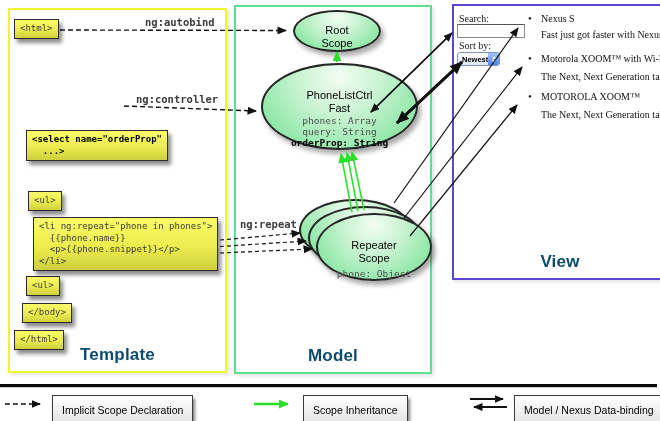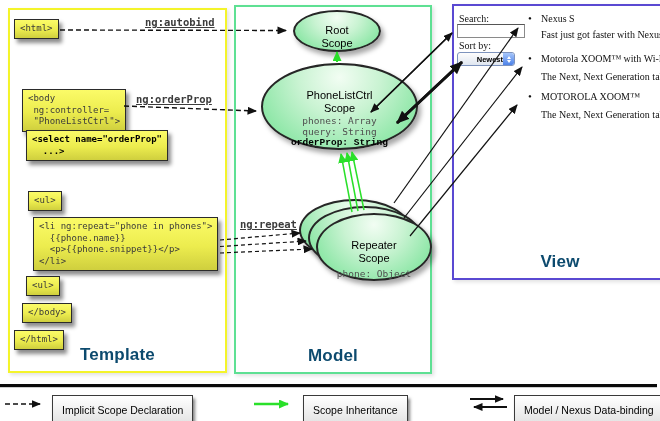--- a/index.html
+++ b/index.html
@@ -11,37 +11,37 @@
   #panel-model{left:234px;top:5px;width:198px;height:369px;border-color:#5ee093;}
   #panel-view{left:452px;top:4px;width:216px;height:276px;border-color:#5a49d2;}
   .panel-label{position:absolute;bottom:6px;left:0;width:100%;text-align:center;
                font-size:17px;font-weight:600;color:#0c4a6e;letter-spacing:.2px;}
   .codebox{position:absolute;font-family:"DejaVu Sans Mono",monospace;font-size:9px;line-height:11.5px;
            white-space:pre;color:#3a3a3a;padding:3px 5px;border:1.5px solid #2b2b2b;
            background:linear-gradient(180deg,#fbfb68 0%,#ecec4e 55%,#cfcf3e 100%);
            box-shadow:3px 4px 4px rgba(0,0,0,0.45);}
   .codebox.bold{font-weight:bold;color:#000;}
   .nglabel{position:absolute;font-family:"DejaVu Sans Mono",monospace;font-size:10.5px;
-           font-weight:bold;color:#3c3c3c;white-space:pre;text-decoration:underline;}
+           font-weight:bold;color:#3c3c3c;white-space:pre;}
   .ellipse{position:absolute;border:2px solid #262626;border-radius:50%;box-sizing:border-box;
            background:radial-gradient(ellipse at 50% 15%, #f2fdf3 0%, #c9f3d2 38%, #8fe7a8 78%, #97b29c 100%);
            box-shadow:3px 4px 5px rgba(0,0,0,0.35);
            display:flex;flex-direction:column;align-items:center;justify-content:flex-end;text-align:center;}
   .etitle{font-size:11px;font-weight:500;color:#000;line-height:13px;white-space:pre;}
   .mono{font-family:"DejaVu Sans Mono",monospace;font-size:9.5px;line-height:11px;color:#4f4f4f;white-space:pre;}
-  .mono.bold{font-weight:bold;color:#000;font-family:Liberation Mono, monospace;}
+  .mono.bold{font-weight:bold;color:#000;}
   .serif{position:absolute;font-family:"Liberation Serif",serif;font-size:10px;color:#111;white-space:pre;}
   .vtitle::before{content:"\2022";position:absolute;left:-13px;top:-1px;font-size:11px;}
   .vtitle{left:541px;}
   .vdesc{left:541px;}
   #search-input{position:absolute;left:457px;top:24px;width:62px;height:12px;border:1px solid #8a8a8a;
                 border-top-color:#555;background:#fff;padding:0 2px;font-size:9px;box-sizing:content-box;}
-  #sort-select{position:absolute;left:457px;top:52px;width:58px;height:14px;border:1px solid #7d93bd;
+  #sort-select{position:absolute;left:457px;top:52px;width:43px;height:14px;border:1px solid #7d93bd;
                border-radius:3px;background:linear-gradient(180deg,#fdfdfd,#dfe6f0);
-               display:flex;align-items:center;box-sizing:border-box;overflow:hidden;cursor:default;text-align:right;}
+               display:flex;align-items:center;box-sizing:border-box;overflow:hidden;cursor:default;}
   #sort-select .val{font-size:7.5px;font-weight:bold;color:#000;padding-left:4px;flex:1;}
   #sort-select .stepper{width:11px;height:100%;border-radius:0 2px 2px 0;
                         background:linear-gradient(180deg,#a6c6fb 0%,#4d82e8 100%);
                         display:flex;flex-direction:column;align-items:center;justify-content:center;gap:1px;}
   .tri-up{width:0;height:0;border-left:2.5px solid transparent;border-right:2.5px solid transparent;
           border-bottom:3px solid #fff;}
   .tri-dn{width:0;height:0;border-left:2.5px solid transparent;border-right:2.5px solid transparent;
           border-top:3px solid #fff;}
   .legendbox{position:absolute;top:395px;height:29px;border:1.5px solid #3a3a3a;
              background:linear-gradient(180deg,#ffffff 0%,#e3e3e3 100%);
@@ -58,46 +58,43 @@
     <div class="panel-label">Template</div>
   </div>
   <div class="panel" id="panel-model">
     <div class="panel-label">Model</div>
   </div>
   <div class="panel" id="panel-view">
     <div class="panel-label">View</div>
   </div>
 
   <div class="codebox" style="left:14px;top:19px">&lt;html&gt;</div>
-  <div class="codebox" style="left:22px;top:89px">&lt;body
- ng:controller=
- "PhoneListCtrl"&gt;</div>
   <div class="codebox bold" style="left:26px;top:130px">&lt;select name="orderProp"
   ...&gt;</div>
   <div class="codebox" style="left:28px;top:191px">&lt;ul&gt;</div>
   <div class="codebox" style="left:33px;top:217px">&lt;li ng:repeat="phone in phones"&gt;
   {{phone.name}}
   &lt;p&gt;{{phone.snippet}}&lt;/p&gt;
 &lt;/li&gt;</div>
   <div class="codebox" style="left:26px;top:276px">&lt;ul&gt;</div>
   <div class="codebox" style="left:22px;top:303px">&lt;/body&gt;</div>
   <div class="codebox" style="left:14px;top:330px">&lt;/html&gt;</div>
 
   <div class="nglabel" style="left:145px;top:16px">ng:autobind</div>
-  <div class="nglabel" style="left:136px;top:93px">ng:orderProp</div>
+  <div class="nglabel" style="left:136px;top:93px">ng:controller</div>
   <div class="nglabel" style="left:240px;top:218px">ng:repeat</div>
 
   <div class="ellipse" style="left:293px;top:10px;width:88px;height:42px">
     <div class="etitle">Root
 Scope</div>
   </div>
 
   <div class="ellipse" style="left:261px;top:63px;width:157px;height:87px">
     <div class="etitle">PhoneListCtrl
-Scope</div>
+Fast</div>
     <div class="mono">phones: Array</div>
     <div class="mono">query: String</div>
     <div class="mono bold">orderProp: String</div>
   </div>
 
   <div class="ellipse" style="left:299px;top:199px;width:112px;height:62px"></div>
   <div class="ellipse" style="left:308px;top:206px;width:114px;height:64px"></div>
   <div class="ellipse" style="left:316px;top:213px;width:116px;height:68px">
     <div class="etitle">Repeater
 Scope</div>

